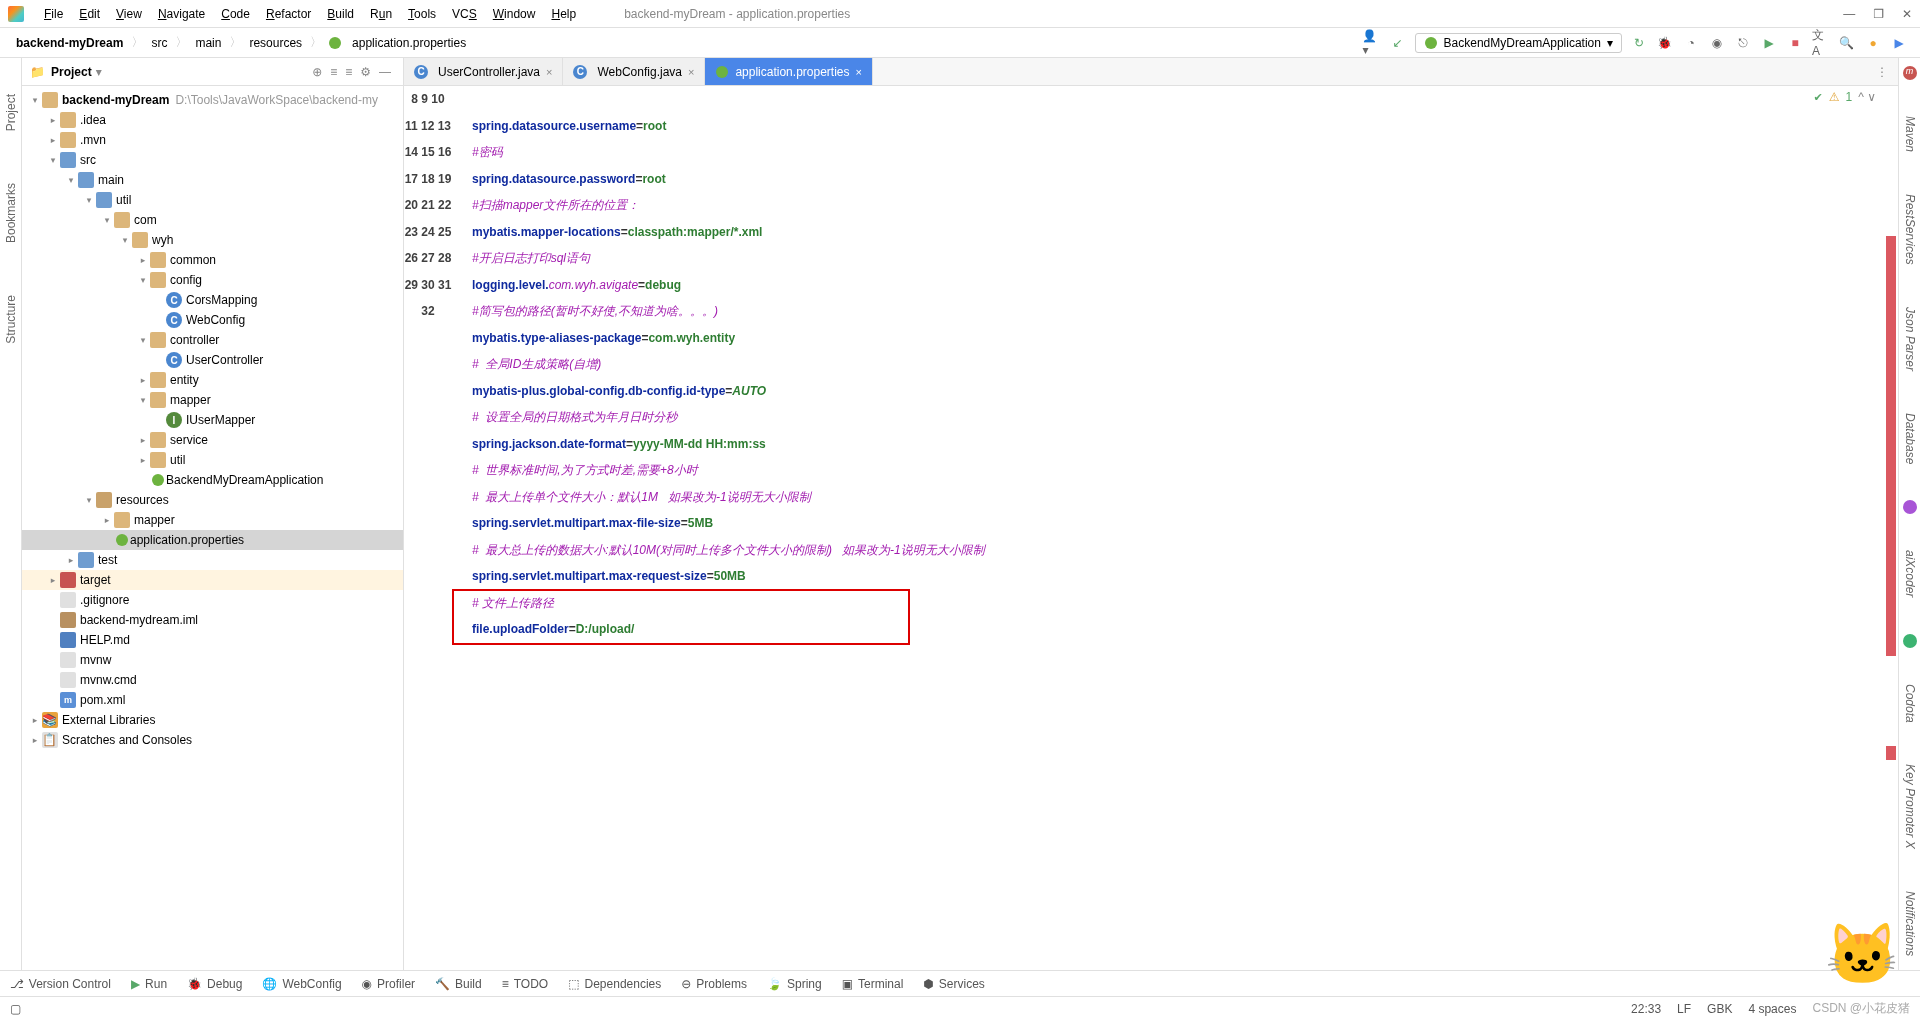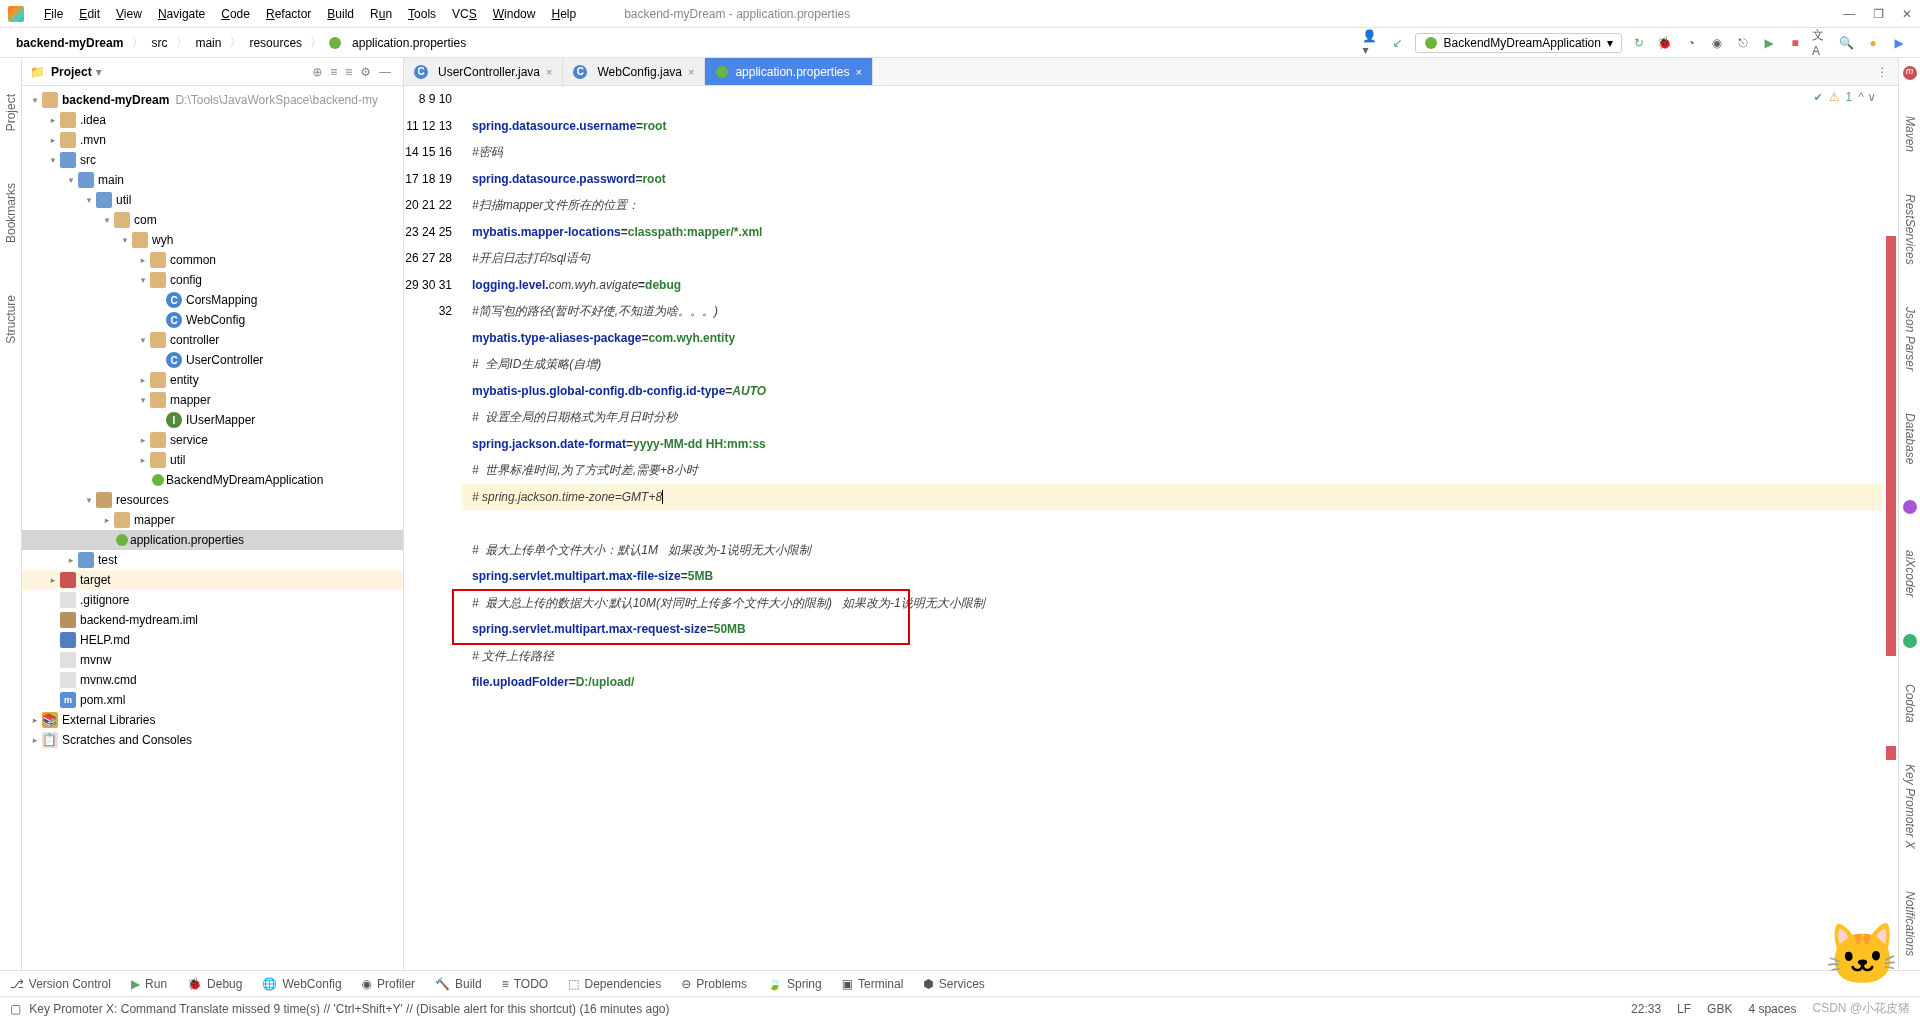--- a/index.html
+++ b/index.html
@@ -45,23 +45,23 @@
 .spring-ic{width:16px;height:16px;display:inline-flex;align-items:center;justify-content:center}
 .tree-row .muted{color:#999;margin-left:6px}
 .editor-area{flex:1;display:flex;flex-direction:column;min-width:0}
 .tabs{height:28px;display:flex;align-items:stretch;border-bottom:1px solid #e0e0e0;background:#f7f7f7}
 .tab{display:flex;align-items:center;padding:0 10px;gap:6px;border-right:1px solid #e0e0e0;background:#f0f0f0;cursor:pointer}
 .tab.active{background:#4a86e8;color:#fff}
 .tab .close-x{color:#888;font-size:11px}
 .tab.active .close-x{color:#fff}
 .tabs .tmore{margin-left:auto;padding:0 10px;display:flex;align-items:center;color:#888}
 .code{flex:1;display:flex;font-family:Consolas,monospace;font-size:15px;overflow:hidden;position:relative}
-.gutter{width:58px;text-align:right;padding-right:10px;color:#000000;background:#fff;line-height:26.5px;font-weight:400}
+.gutter{width:58px;text-align:center;padding-right:10px;color:#404040;background:#fff;line-height:26.5px;font-weight:700}
 .codetext{flex:1;padding-left:10px;line-height:26.5px;white-space:pre;position:relative}
-.comment-it{color:#404040;font-style:italic}
+.comment-it{color:#a21caf;font-style:italic}
 .key{color:#0f2a9e;font-weight:700}
 .eq{color:#333;font-weight:600}
 .val{color:#2e7d32;font-weight:600}
 .highlight-line{background:#fdf6d8;display:block;margin-left:-10px;padding-left:10px}
 .redbox{position:absolute;border:2px solid #d00;pointer-events:none}
 .code-markers{width:16px;background:#fff;position:relative}
 .err-strip{position:absolute;right:2px;width:10px;background:#db5860}
 .insp{position:absolute;top:4px;right:22px;display:flex;align-items:center;gap:6px;color:#59a869;font-size:11px}
 .bottombar{height:26px;display:flex;align-items:center;padding:0 10px;gap:20px;border-top:1px solid #e0e0e0;background:#fff}
 .bottombar .bitem{display:flex;align-items:center;gap:5px;color:#555;cursor:pointer}
@@ -378,21 +378,20 @@
 <span><span class="key">mybatis.mapper-locations</span><span class="eq">=</span><span class="val">classpath:mapper/*.xml</span></span>
 <span class="comment-it">#开启日志打印sql语句</span>
 <span><span class="key">logging.level.</span><span class="comment-it" style="font-style:italic">com.wyh.avigate</span><span class="eq">=</span><span class="val">debug</span></span>
 <span class="comment-it">#简写包的路径(暂时不好使,不知道为啥。。。)</span>
 <span><span class="key">mybatis.type-aliases-package</span><span class="eq">=</span><span class="val">com.wyh.entity</span></span>
 <span class="comment-it">#  全局ID生成策略(自增)</span>
 <span><span class="key">mybatis-plus.global-config.db-config.id-type</span><span class="eq">=</span><span class="val" style="font-style:italic">AUTO</span></span>
 <span class="comment-it">#  设置全局的日期格式为年月日时分秒</span>
 <span><span class="key">spring.jackson.date-format</span><span class="eq">=</span><span class="val">yyyy-MM-dd HH:mm:ss</span></span>
 <span class="comment-it">#  世界标准时间,为了方式时差,需要+8小时</span>
-<span class="highlight-line"><span class="comment-it"># spring.jackson.time-zone=GMT+8</span><span style="border-left:1px solid #000"></span></span>
 <span class="comment-it">#  最大上传单个文件大小：默认1M   如果改为-1说明无大小限制</span>
 <span><span class="key">spring.servlet.multipart.max-file-size</span><span class="eq">=</span><span class="val">5MB</span></span>
 <span class="comment-it">#  最大总上传的数据大小:默认10M(对同时上传多个文件大小的限制)   如果改为-1说明无大小限制</span>
 <span><span class="key">spring.servlet.multipart.max-request-size</span><span class="eq">=</span><span class="val">50MB</span></span>
 <span class="comment-it"># 文件上传路径</span>
 <span><span class="key">file.uploadFolder</span><span class="eq">=</span><span class="val">D:/upload/</span></span>
         <div class="redbox" style="left:-10px;top:503px;width:458px;height:56px"></div>
       </div>
       <div class="code-markers">
         <div class="err-strip" style="top:150px;height:420px"></div>
@@ -463,21 +462,20 @@
       <span>Terminal</span>
     </div>
   <div class="bitem">
       <span>⬢</span>
       <span>Services</span>
     </div>
 </div>
 
 <div class="statusbar">
   <span>▢</span>
-  <span style="margin-left:8px">Key Promoter X: Command Translate missed 9 time(s) // 'Ctrl+Shift+Y' // (Disable alert for this shortcut) (16 minutes ago)</span>
   <span class="sspacer"></span>
   <span class="sitem">22:33</span>
   <span class="sitem">LF</span>
   <span class="sitem">GBK</span>
   <span class="sitem">4 spaces</span>
   <span class="sitem" style="color:#aaa">CSDN @小花皮猪</span>
 </div>
 
 <div class="cat">🐱</div>
 

